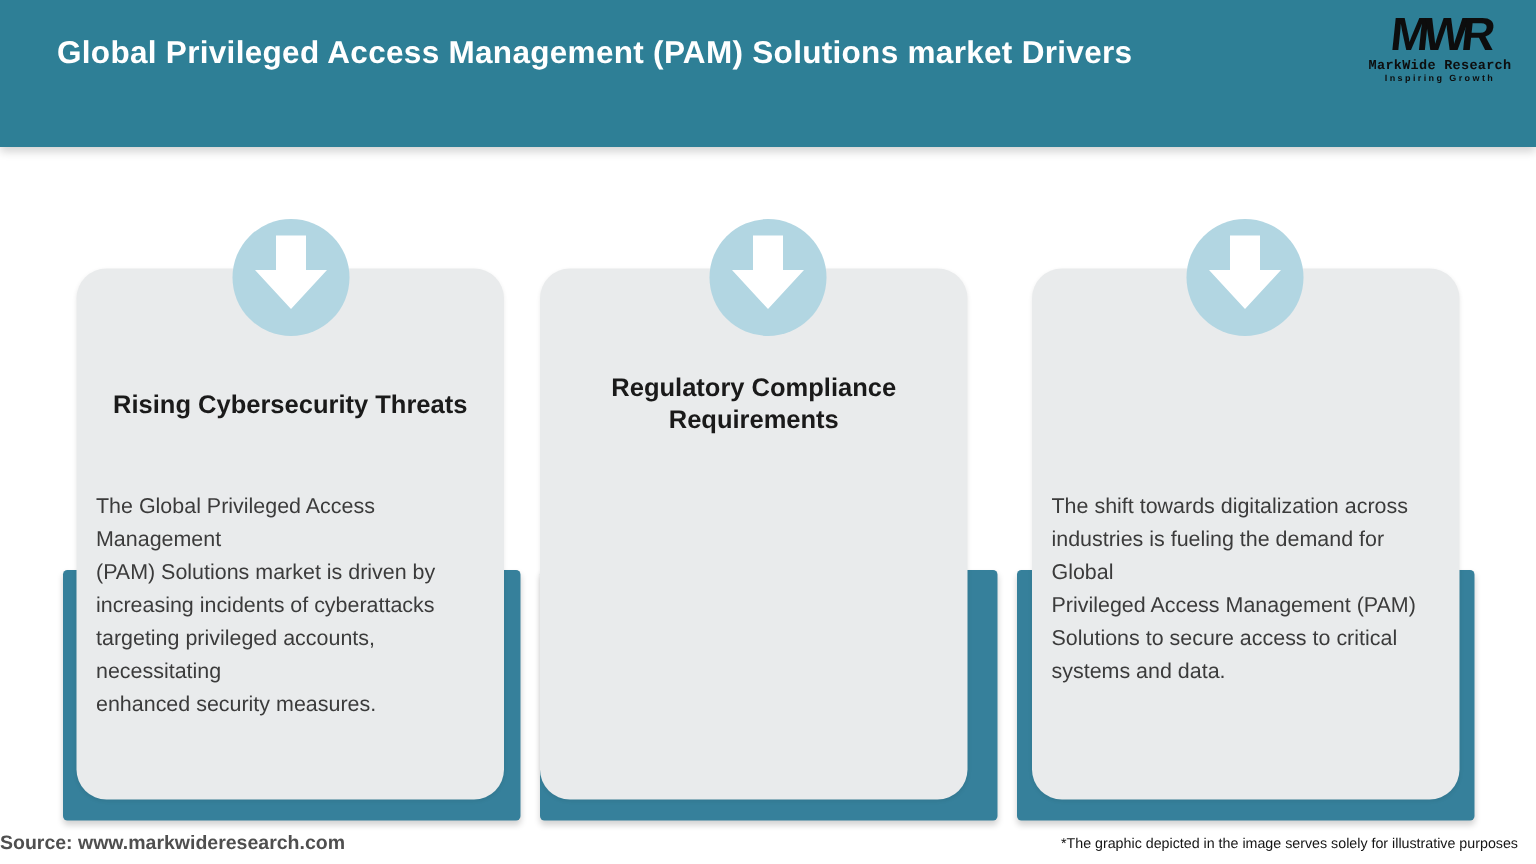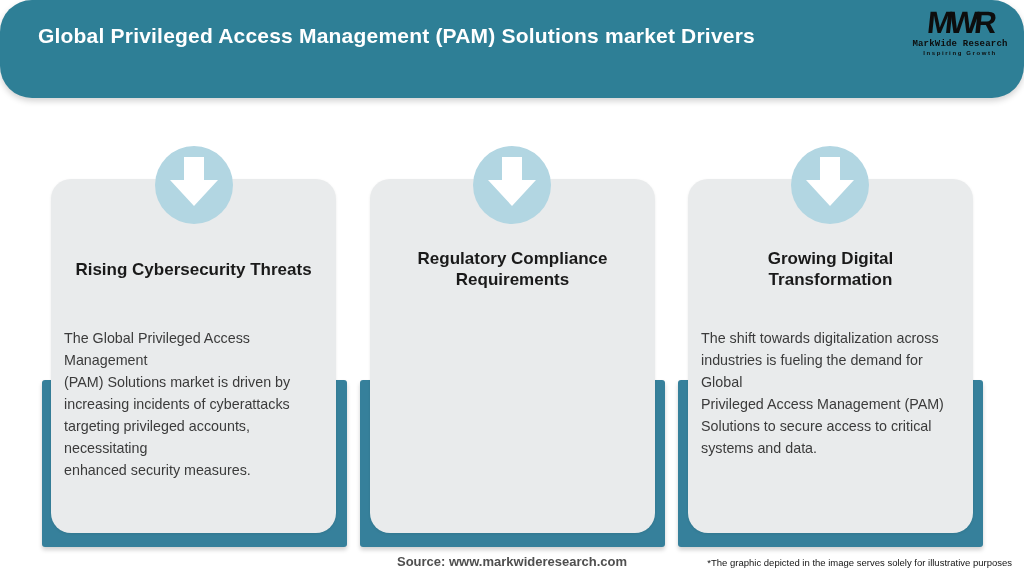--- a/index.html
+++ b/index.html
@@ -13,21 +13,20 @@
     font-family: "Liberation Sans", "DejaVu Sans", sans-serif;
   }
 
   
   .header {
     position: absolute;
     left: 0; top: 0;
     width: 1024px; height: 98px;
     background: #2e7f96;
     box-shadow: 0 3px 6px rgba(0,0,0,0.18);
-    border-radius: 32px;
   }
   .page-title {
     position: absolute;
     left: 38px; top: 24px;
     color: #ffffff;
     font-size: 21px;
     font-weight: bold;
     letter-spacing: 0.2px;
     white-space: nowrap;
   }
@@ -76,21 +75,21 @@
 
   .card {
     position: absolute;
     top: 179px;
     width: 285px; height: 354px;
     background: #e9ebec;
     border-radius: 20px;
     box-shadow: 0 1px 3px rgba(0,0,0,0.08);
   }
   .card.c0 { left: 51px; }
-  .card.c1 { left: 370px; }
+  .card.c1 { left: 360px; }
   .card.c2 { left: 688px; }
 
   .circle {
     position: absolute;
     top: 146px;
     width: 78px; height: 78px;
     border-radius: 50%;
     background: #b2d6e2;
   }
   .circle.i0 { left: 155px; }
@@ -121,21 +120,21 @@
     line-height: 22px;
     color: #3b3b3b;
     white-space: pre-line;
   }
 
   
   .source-text {
     position: absolute;
     left: 0; top: 554px;
     width: 1024px;
-    text-align: center;
+    text-align: left;
     font-size: 13px;
     font-weight: bold;
     color: #4f4f4f;
   }
   .disclaimer-text {
     position: absolute;
     right: 12px; top: 557px;
     font-size: 9.5px;
     font-weight: 400;
     color: #141414;
@@ -167,22 +166,20 @@
 targeting privileged accounts, necessitating
 enhanced security measures.</div>
   </div>
 
   <div class="card c1">
     <div class="card-title">Regulatory Compliance
 Requirements</div>
   </div>
 
   <div class="card c2">
-    <div class="card-title">Growing Digital
-Transformation</div>
     <div class="card-body">The shift towards digitalization across
 industries is fueling the demand for Global
 Privileged Access Management (PAM)
 Solutions to secure access to critical
 systems and data.</div>
   </div>
 
   <div class="circle i0">
     <svg viewBox="0 0 78 78" aria-hidden="true">
       <path d="M29 11 L49 11 L49 34 L63 34 L39 60 L15 34 L29 34 Z" fill="#ffffff"></path>

